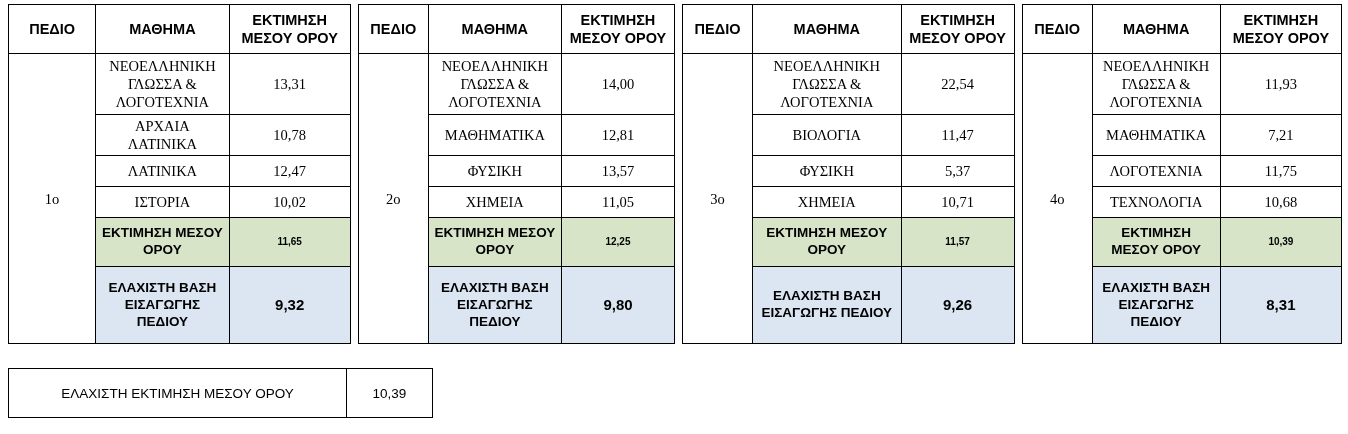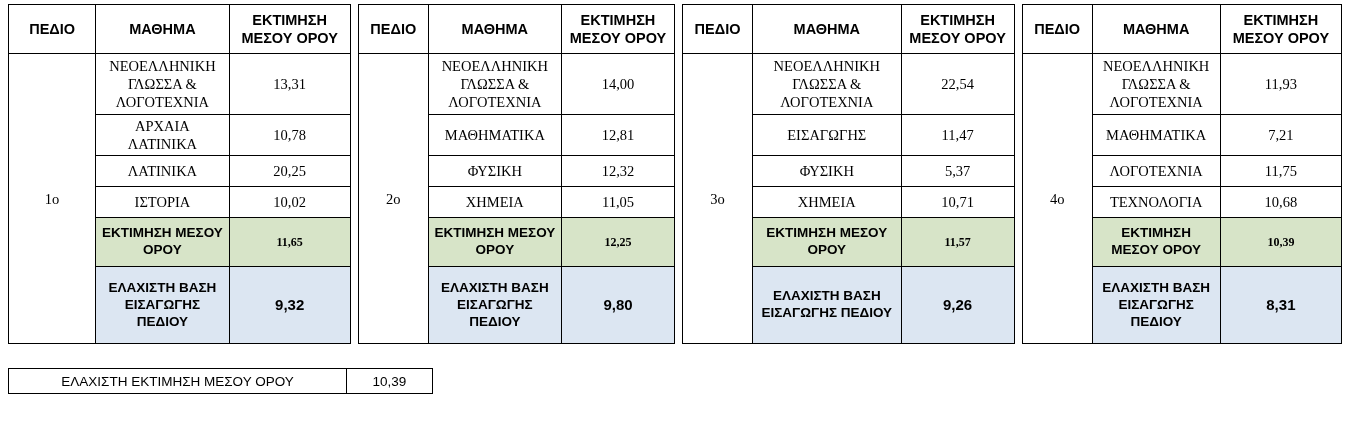--- a/index.html
+++ b/index.html
@@ -59,22 +59,21 @@
     text-align: center;
     font-size: 15px;
   }
   .avg-row td {
     background: #d7e4c8;
     font-family: "Liberation Sans", sans-serif;
     font-weight: bold;
     font-size: 13.5px;
   }
   .avg-row td.value {
-    font-size: 12px;
-    font-family: Liberation Serif, serif;
+    font-size: 10px;
   }
   .base-row td {
     background: #dce6f2;
     font-family: "Liberation Sans", sans-serif;
     font-weight: bold;
     font-size: 13.5px;
   }
   .base-row td.value {
     font-size: 15px;
     margin-left: 20px;
@@ -84,21 +83,21 @@
     width: 8px;
   }
   .summary-table {
     position: absolute;
     left: 8px;
     top: 368px;
     width: 424px;
   }
   .summary-table td {
     border: 1px solid #000000;
-    padding: 0 4px;
+    padding: 12px 4px;
     font-family: "Liberation Sans", sans-serif;
     font-size: 14px;
     text-align: center;
     height: 24px;
   }
   .summary-table td.sum-val {
     width: 86px;
   }
   .summary-table tr.highlight td {
     background: #ffc000;
@@ -168,30 +167,30 @@
         <td class="spacer-col" rowspan="6"></td>
         <td class="field-cell" rowspan="6">4ο</td>
         <td class="subject">ΝΕΟΕΛΛΗΝΙΚΗ ΓΛΩΣΣΑ &amp; ΛΟΓΟΤΕΧΝΙΑ</td>
         <td class="value">11,93</td>
       </tr>
       <tr>
         <td class="subject" style="height:36px">ΑΡΧΑΙΑ ΛΑΤΙΝΙΚΑ</td>
         <td class="value">10,78</td>
         <td class="subject">ΜΑΘΗΜΑΤΙΚΑ</td>
         <td class="value">12,81</td>
-        <td class="subject">ΕΙΣΑΓΩΓΗΣ</td>
+        <td class="subject">ΒΙΟΛΟΓΙΑ</td>
         <td class="value">11,47</td>
         <td class="subject">ΜΑΘΗΜΑΤΙΚΑ</td>
         <td class="value">7,21</td>
       </tr>
       <tr>
         <td class="subject" style="height:26px">ΛΑΤΙΝΙΚΑ</td>
-        <td class="value">20,25</td>
+        <td class="value">12,47</td>
         <td class="subject">ΦΥΣΙΚΗ</td>
-        <td class="value">12,32</td>
+        <td class="value">13,57</td>
         <td class="subject">ΦΥΣΙΚΗ</td>
         <td class="value">5,37</td>
         <td class="subject">ΛΟΓΟΤΕΧΝΙΑ</td>
         <td class="value">11,75</td>
       </tr>
       <tr>
         <td class="subject" style="height:26px">ΙΣΤΟΡΙΑ</td>
         <td class="value">10,02</td>
         <td class="subject">ΧΗΜΕΙΑ</td>
         <td class="value">11,05</td>

